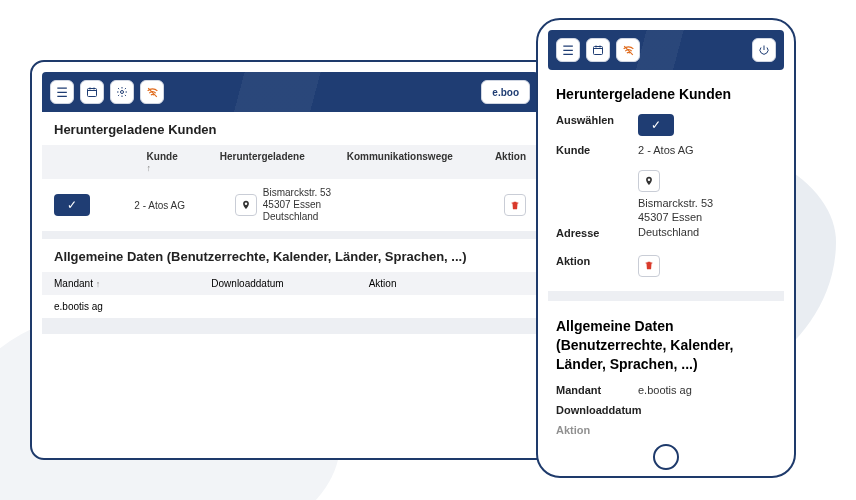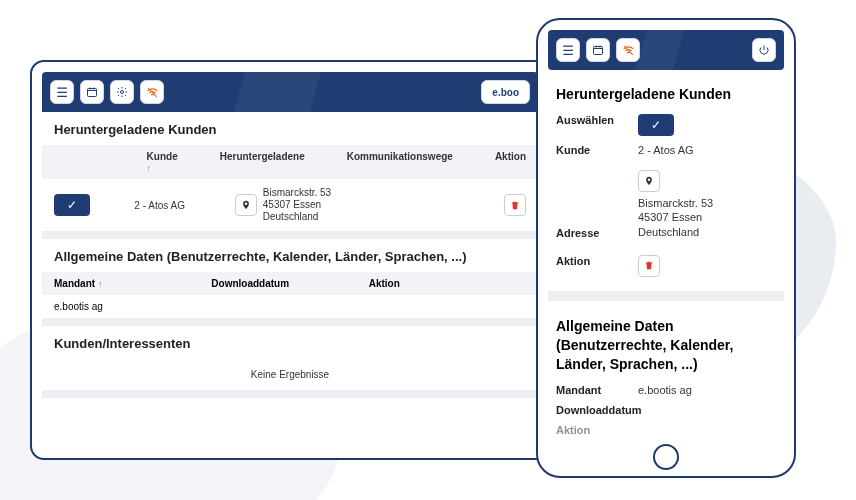--- a/index.html
+++ b/index.html
@@ -145,21 +145,21 @@
     width: 22px; height: 22px;
     border: 1px solid #c9cdd6;
     border-radius: 4px;
     display: inline-flex; align-items: center; justify-content: center;
     background: #fff;
     color: #d93a2b;
     font-size: 11px;
   }
   .sep { height: 8px; background: #edeff3; }
 
-  .thead2 { display: flex; background: #f2f3f6; font-size: 10px; font-weight: 700; padding: 6px 12px; }
+  .thead2 { display: flex; background: #f2f3f6; font-size: 10px; font-weight: 400; padding: 6px 12px; }
   .thead2 > div { flex: 1; }
   .trow2 { display: flex; padding: 6px 12px; font-size: 10px; }
   .trow2 > div { flex: 1; }
   .empty { text-align: center; font-size: 10px; color: #333; padding: 10px 0; }
   .sort-arrow { color: #888; font-size: 9px; }
 
   
   .phone {
     position: absolute;
     right: 60px;
@@ -294,22 +294,20 @@
       <div>Aktion</div>
     </div>
     <div class="trow2">
       <div>e.bootis ag</div>
       <div></div>
       <div></div>
     </div>
 
     <div class="sep"></div>
 
-    <div class="section-title">Kunden/Interessenten</div>
-    <div class="empty">Keine Ergebnisse</div>
 
     <div class="sep"></div>
 
   </div>
 </div>
 
 <div class="phone">
   <div class="header-bar">
     <div class="icon-row">
       <div class="pill">

